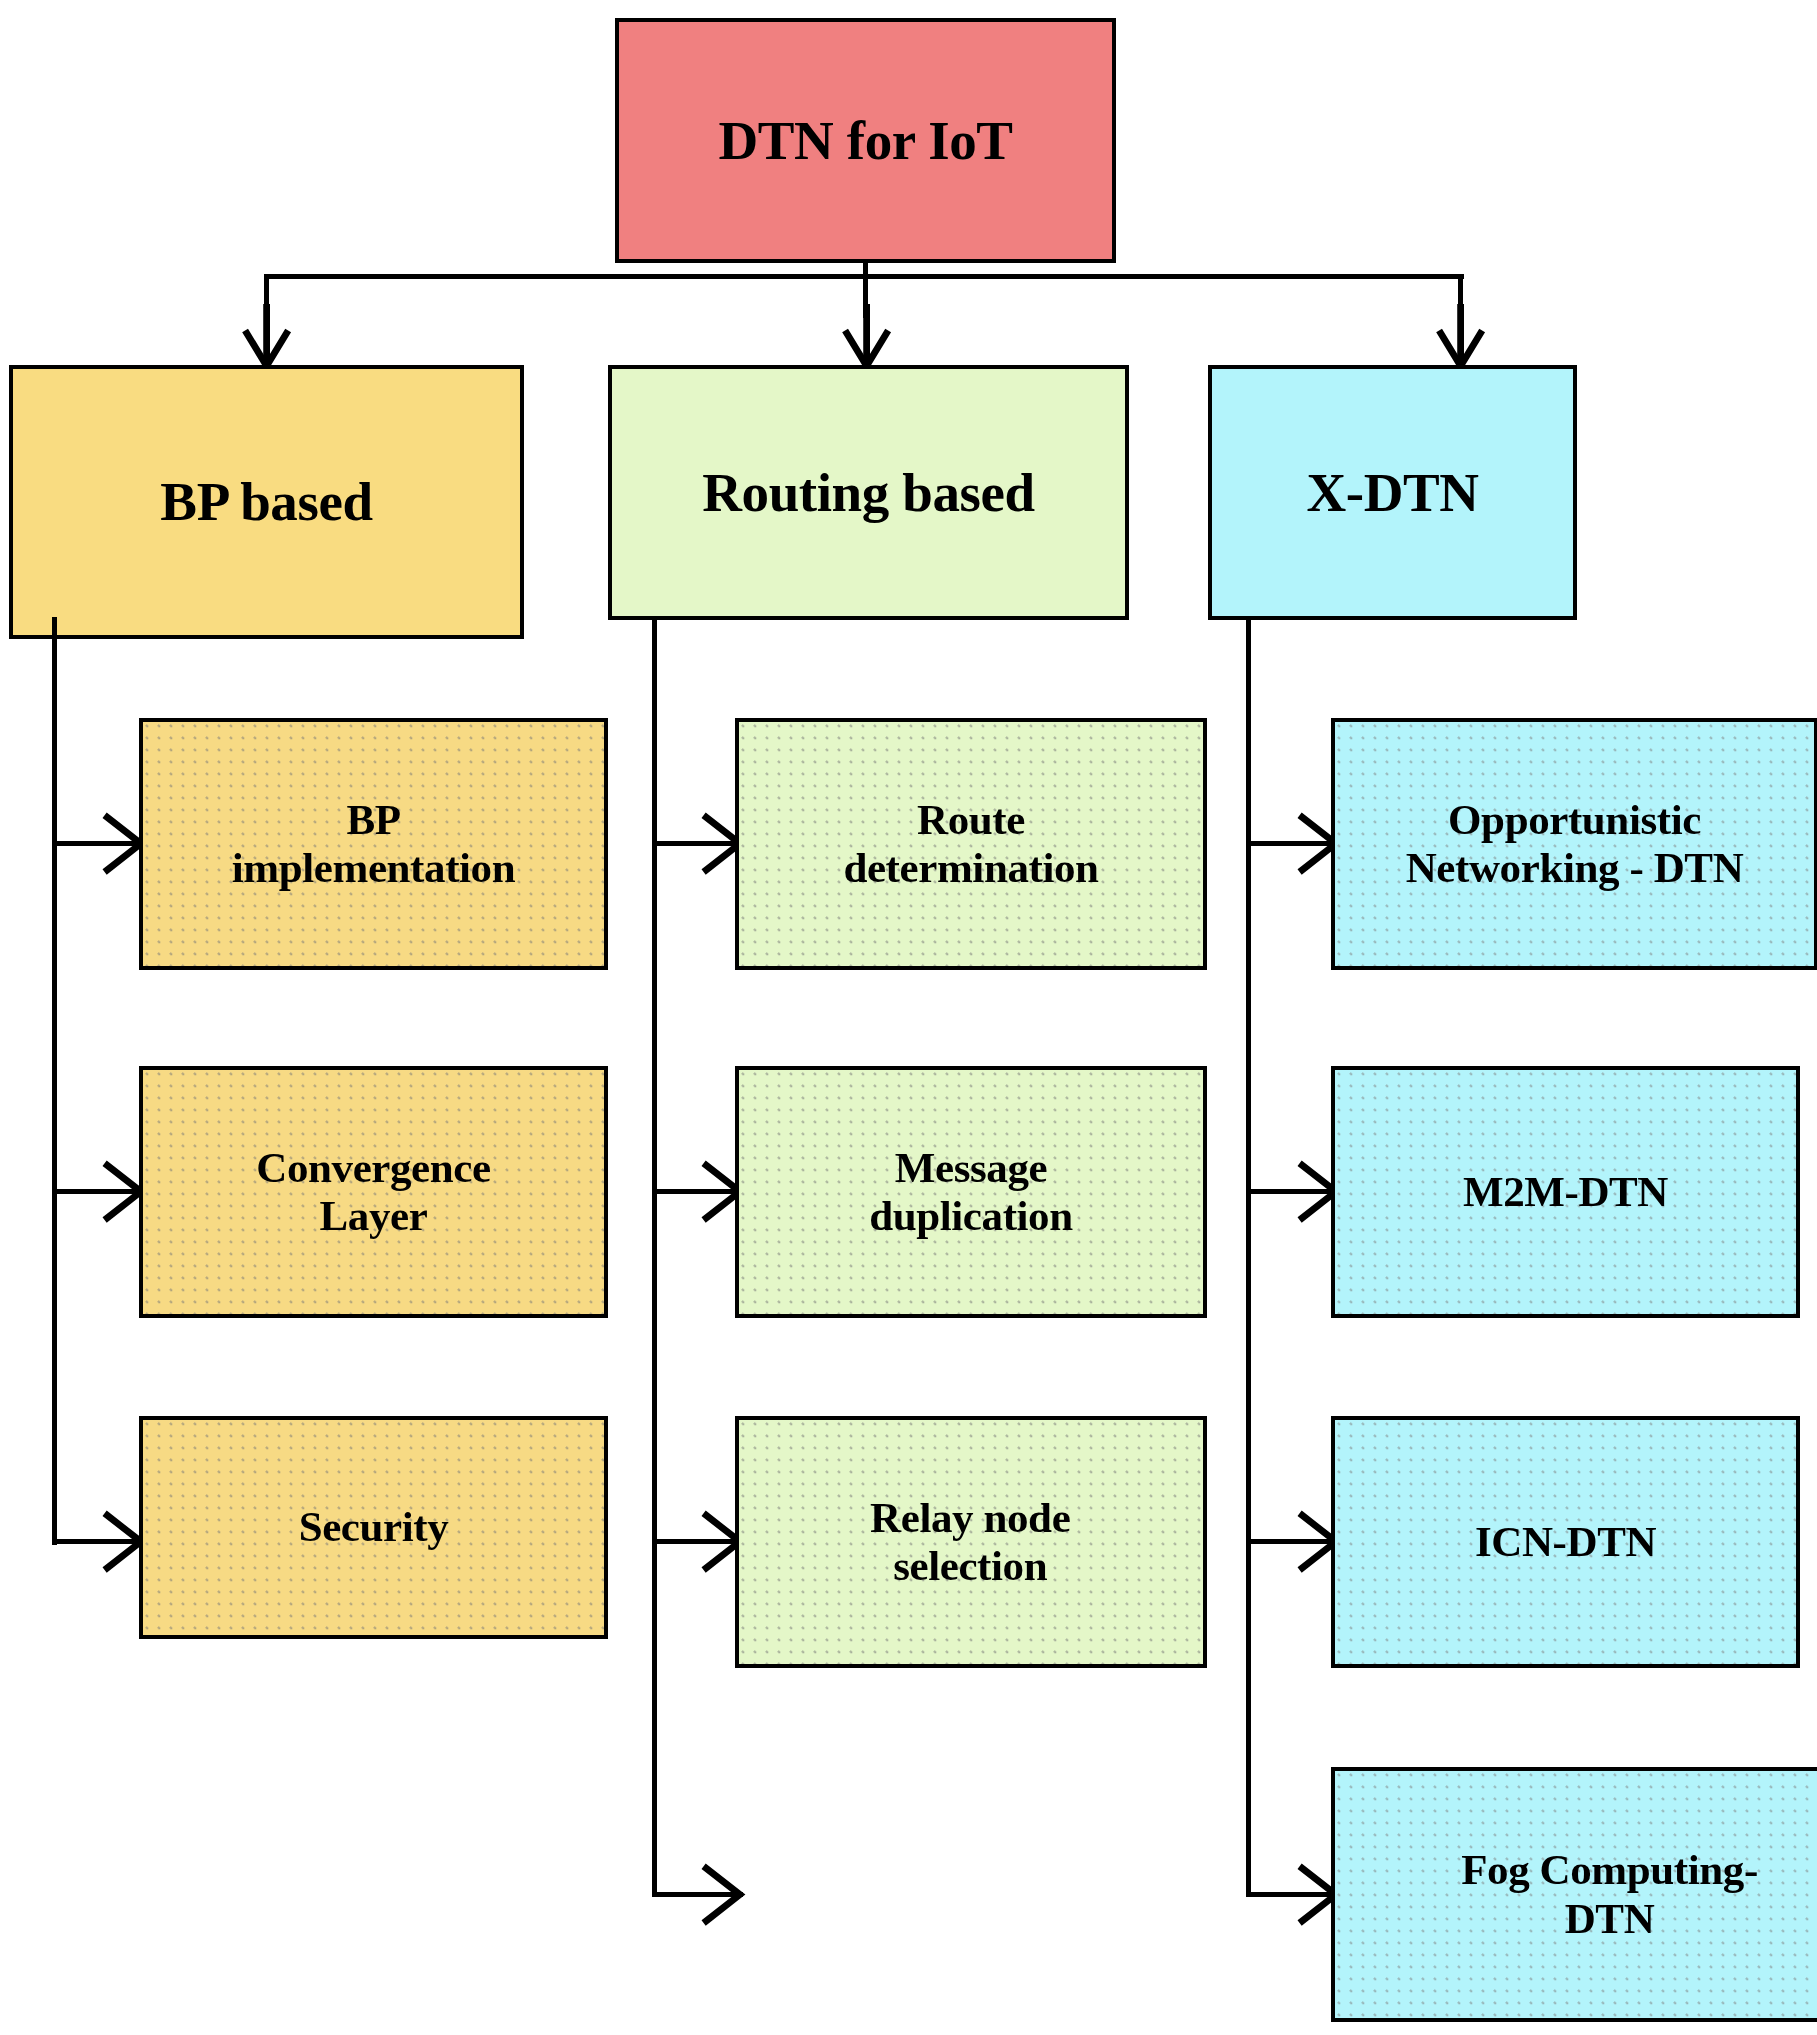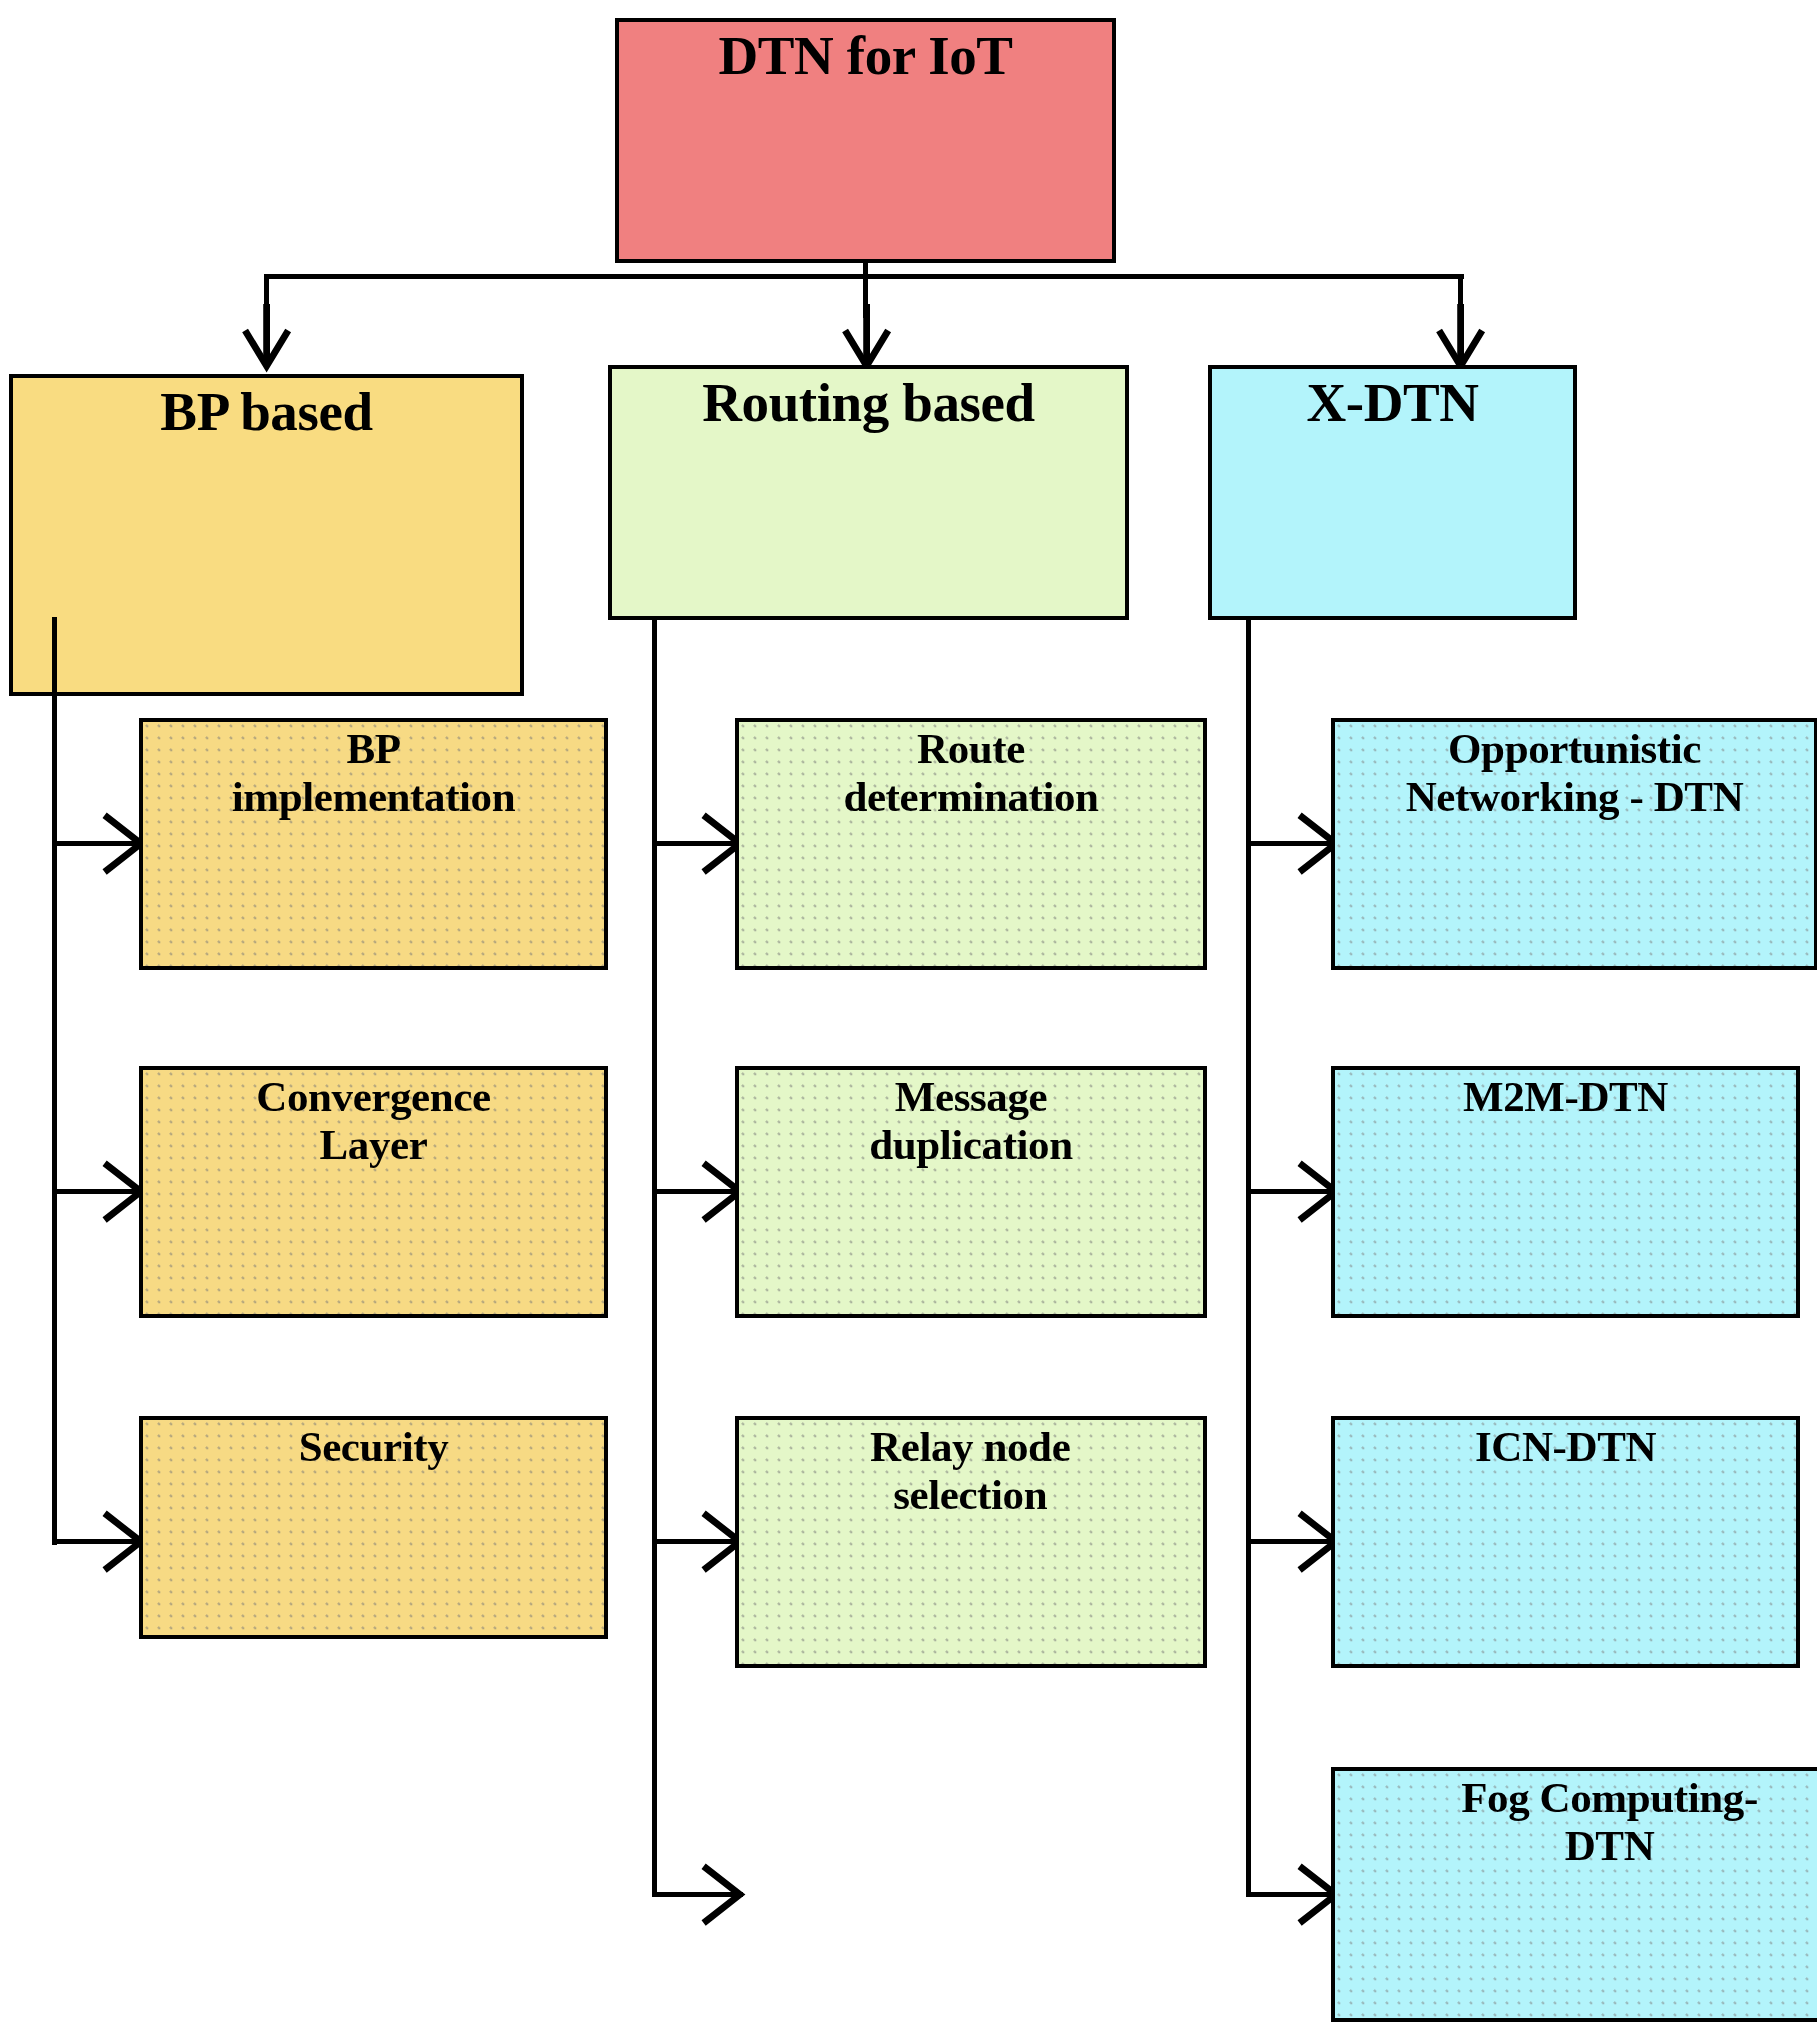--- a/index.html
+++ b/index.html
@@ -10,21 +10,21 @@
     -webkit-font-smoothing:antialiased;
   }
   #diagram{position:relative;width:1817px;height:2035px;overflow:hidden;background:#fff;}
 
   
   .node{
     position:absolute;
     box-sizing:border-box;
     border:4.6px solid #000000;
     display:flex;
-    align-items:flex-start;
+    align-items:center;
     justify-content:center;
     text-align:center;
     color:#000000;
     font-weight:bold;
     line-height:1.12;
     letter-spacing:-0.4px;
     padding:3px 7.6px;
   }
   .node .label{display:block;width:100%;white-space:pre-line;}
 
@@ -87,21 +87,21 @@
   </svg>
   <svg class="arrow-svg" style="left:825px;top:304px;" width="84" height="68" viewBox="0 0 110 90">
     <path d="M 54.5 0 L 54.5 78"></path>
     <path d="M 26 35 L 54.5 82 L 83 35"></path>
   </svg>
   <svg class="arrow-svg" style="left:1419px;top:304px;" width="84" height="68" viewBox="0 0 110 90">
     <path d="M 54.5 0 L 54.5 78"></path>
     <path d="M 26 35 L 54.5 82 L 83 35"></path>
   </svg>
 
-  <div class="node cat c-bp" style="left:9px;top:374px;width:515px;height:322px;">
+  <div class="node cat c-bp" style="left:9px;top:365px;width:515px;height:274px;">
     <span class="label">BP based</span>
   </div>
   <div class="node cat c-routing" style="left:608px;top:365px;width:521px;height:255px;">
     <span class="label">Routing based</span>
   </div>
   <div class="node cat c-xdtn" style="left:1208px;top:365px;width:369px;height:255px;">
     <span class="label">X-DTN</span>
   </div>
 
   <div class="vline" style="left:52px;top:617px;width:5.3px;height:928px;"></div>

